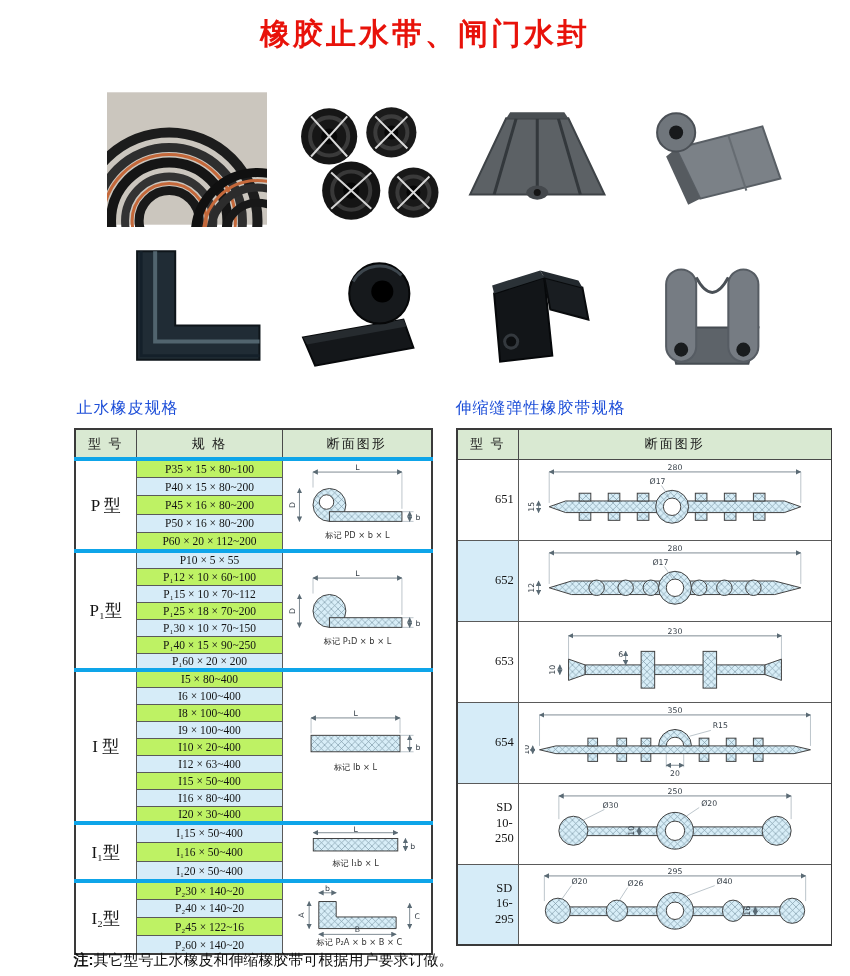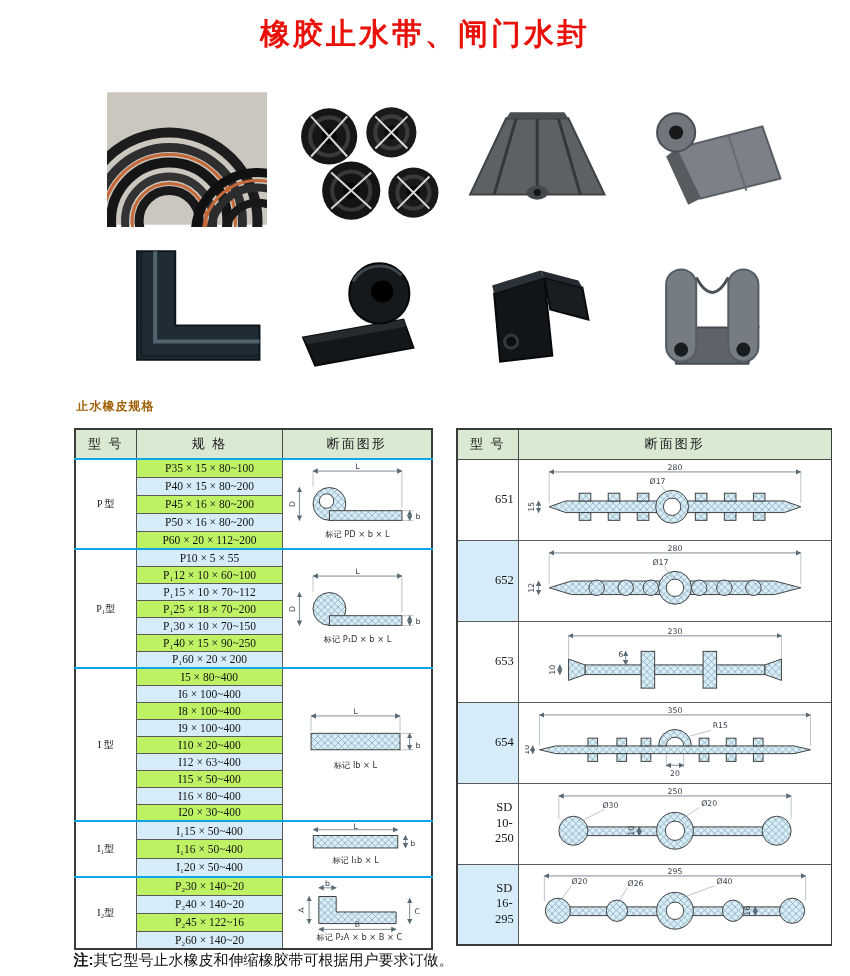--- a/index.html
+++ b/index.html
@@ -8,40 +8,40 @@
   .page { position:relative; width:813px; height:976px; background:#fff; overflow:hidden; margin:0 auto; }
 
   .main-title { position:absolute; left:0; top:14px; width:100%; text-align:center;
     font-size:30px; font-weight:bold; color:#e8120a; letter-spacing:3px; }
 
   .photo-grid { position:absolute; left:88px; top:90px; width:684px; height:286px;
     display:grid; grid-template-columns:repeat(4,1fr); grid-template-rows:1fr 1fr; gap:12px 14px; }
   .photo { width:100%; height:100%; overflow:hidden; }
   .photo svg { width:100%; height:100%; display:block; }
 
-  .section-title { position:absolute; font-size:12px; font-weight:bold; color:#a16207; letter-spacing:1px; }
+  .section-title { position:absolute; font-size:16px; font-weight:normal; color:#1d4ed8; letter-spacing:1px; }
   #left-title  { left:58px;  top:398px; }
   #right-title { left:437px; top:398px; }
 
   table.spec { border-collapse:collapse; position:absolute; table-layout:fixed;
     border:2px solid #3a3a3a; background:#bef264; }
   #left-table  { left:55px;  top:428px; width:357px; }
   #right-table { left:437px; top:428px; width:375px; }
 
   table.spec th { background:#d9e9d2; border:1px solid #4a4a4a; font-size:13px;
     font-weight:normal; height:30px; letter-spacing:2px; color:#1a1a1a; }
   table.spec td { border:1px solid #5a5a5a; }
 
   #left-table td.spec-cell { height:17px; font-family:"Liberation Serif",serif;
     font-size:11.5px; text-align:center; padding:0; color:#141414; white-space:nowrap; }
   td.model-cell { text-align:center; font-family:"Liberation Serif",serif;
-    font-size:10px; color:#141414; background:#fff; }
+    font-size:17px; color:#141414; background:#fff; }
   td.diagram-cell { background:#fff; text-align:center; vertical-align:middle; padding:1px; }
   td.blue { background:#d6ecf8; }
-  tr.g-top td { border-top:2px solid #0ea5e9; }
+  tr.g-top td { border-top:4px solid #0ea5e9; }
 
   #right-table td.model-cell { height:81px; font-size:12.5px; line-height:1.25;padding-left:34px; }
   #right-table td.diagram-cell svg { display:block; margin:0 auto; }
 
   .footnote { position:absolute; left:55px; top:951px; font-size:15px; color:#111; }
   .footnote .note-label { font-weight:bold; }
 
   
   .dim  { stroke:#5a6a74; stroke-width:0.8; fill:none; }
   .ext  { stroke:#8a9aa4; stroke-width:0.6; fill:none; }
@@ -166,20 +166,21 @@
         <rect x="36" y="28" width="30" height="92" rx="15" fill="#767c83" stroke="#565c63" stroke-width="2"></rect>
         <rect x="98" y="28" width="30" height="92" rx="15" fill="#767c83" stroke="#565c63" stroke-width="2"></rect>
         <path d="M66,36 Q82,66 98,36" fill="none" stroke="#4a5056" stroke-width="3"></path>
         <circle cx="51" cy="108" r="7" fill="#191c1e"></circle>
         <circle cx="113" cy="108" r="7" fill="#191c1e"></circle>
       </svg>
     </div>
   </div>
 
   <div class="section-title" id="left-title">止水橡皮规格</div>
+  <div class="section-title" id="right-title">伸缩缝弹性橡胶带规格</div>
 
   <table class="spec" id="left-table">
     <colgroup>
         <col style="width:62px">
         <col style="width:146px">
         <col style="width:149px">
       </colgroup>
     <thead>
       <tr>
         <th>型 号</th>

